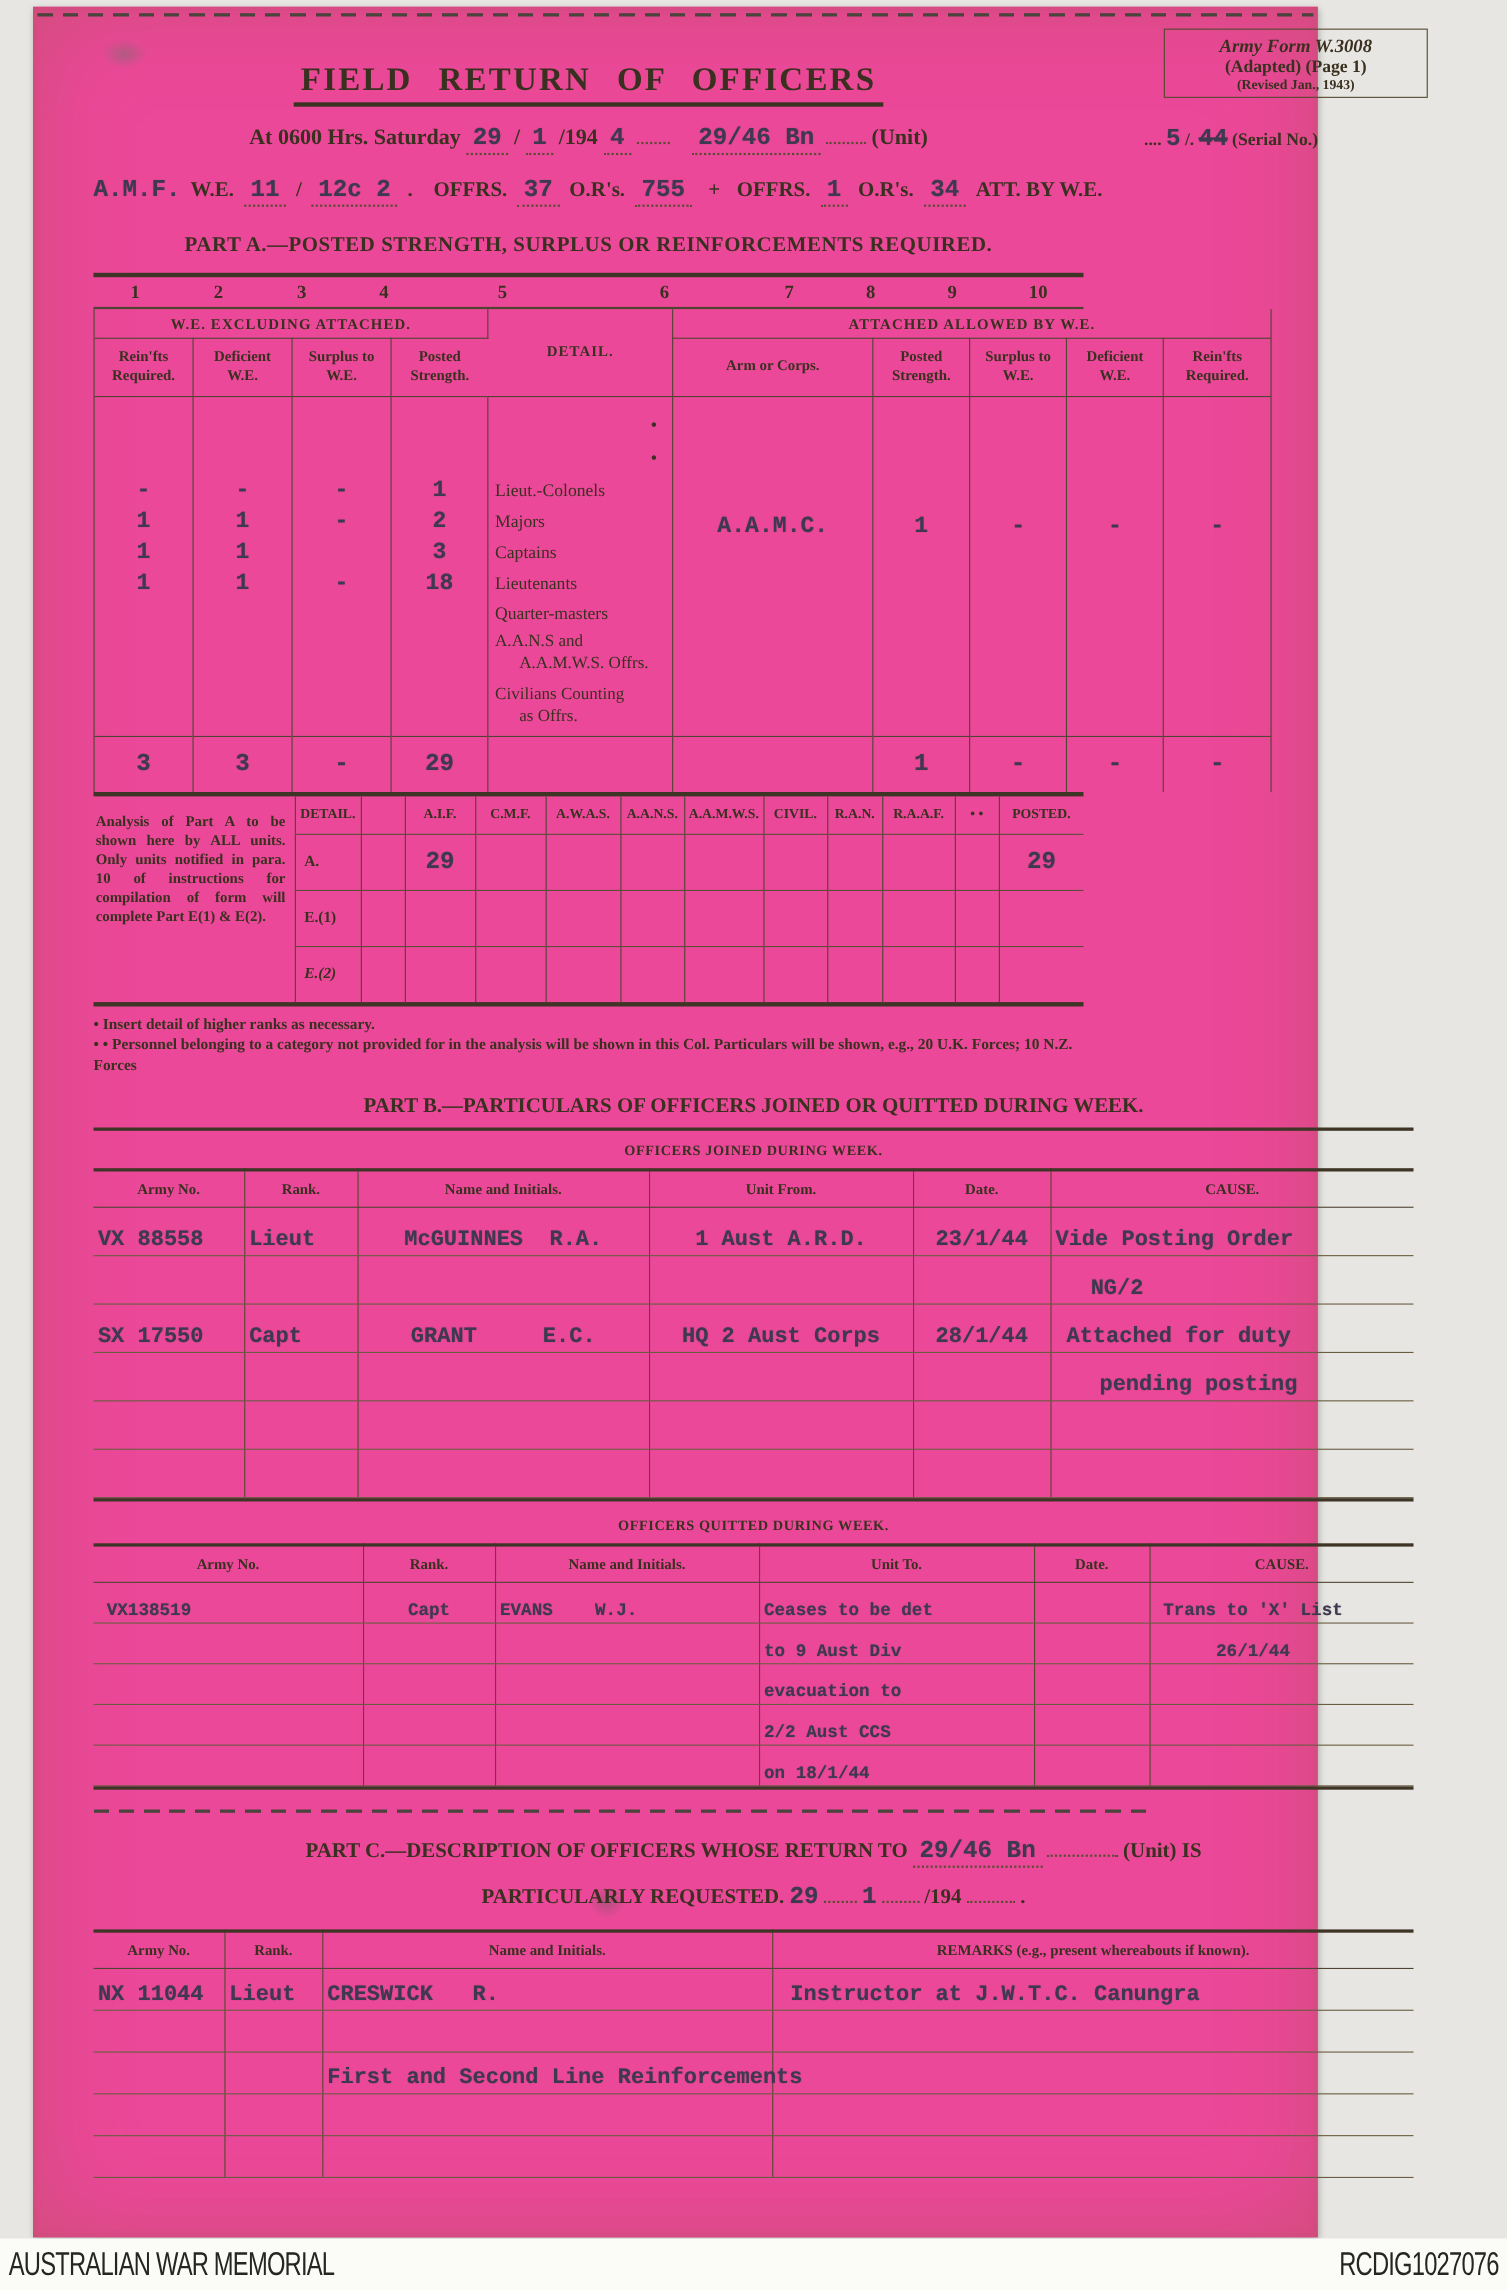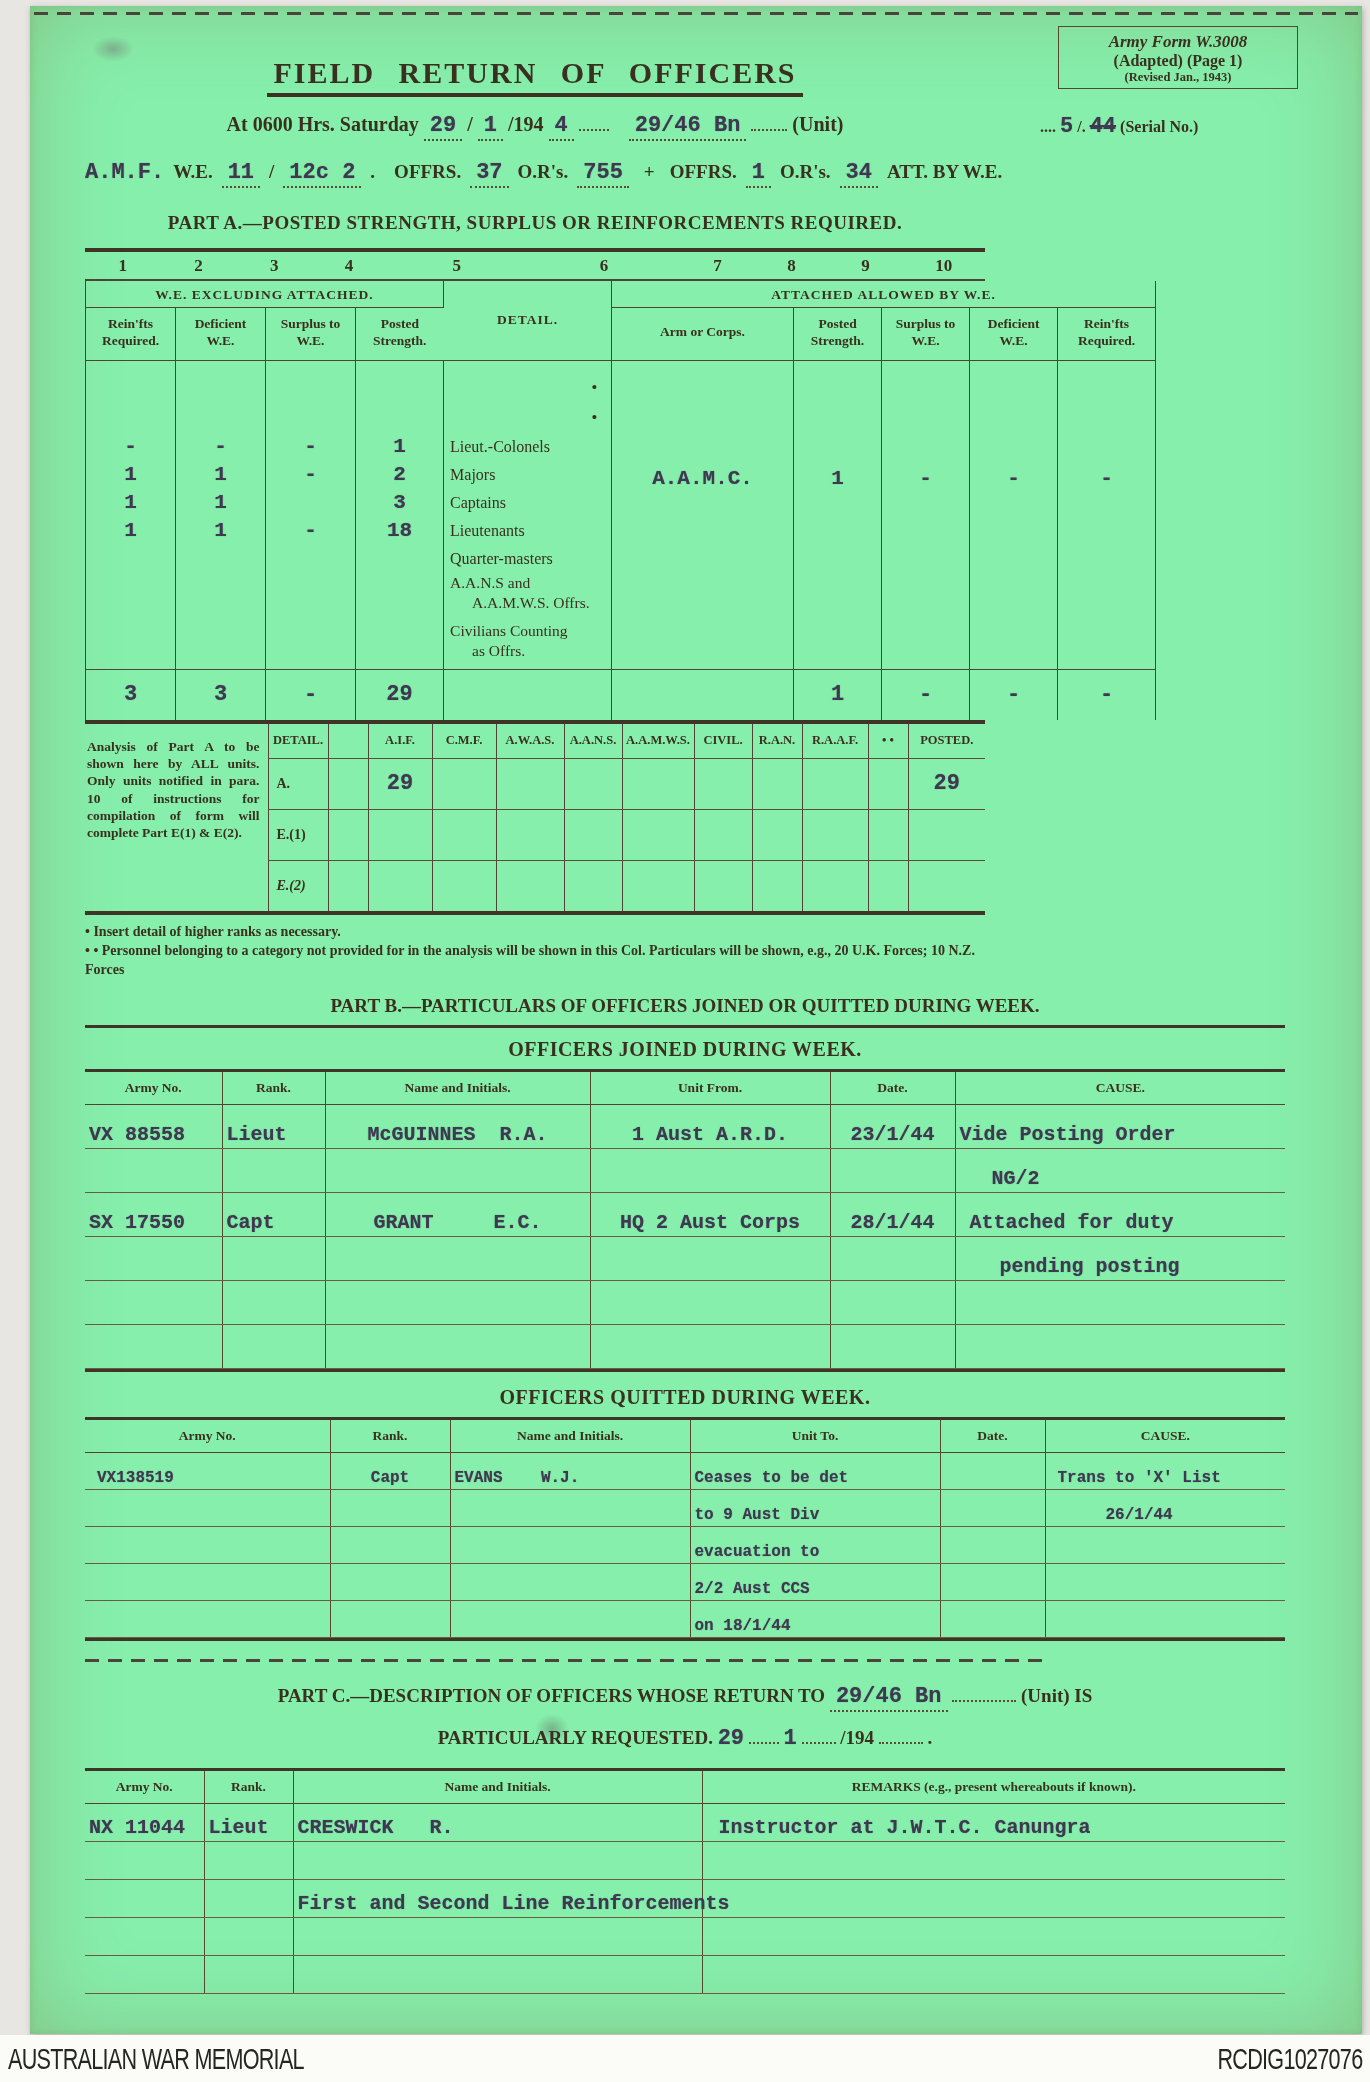--- a/index.html
+++ b/index.html
@@ -4,22 +4,22 @@
 <style>
   html,body{margin:0;padding:0;}
   body{
     width:1370px;height:2082px;position:relative;
     background:#e7e6e2;
     font-family:"Liberation Serif", serif;
     color:#3a3020;
     overflow:hidden;
   }
   .paper{
-    position:absolute;left:30px;top:6px;width:1332px;height:2028px;
-    background:#86efac;
+    position:absolute;left:30px;top:6px;width:1168px;height:2028px;
+    background:#ec4899;
     box-shadow:inset 0 0 90px rgba(130,95,40,.28), inset 0 0 8px rgba(120,90,40,.18), 1px 2px 6px rgba(0,0,0,.25);
   }
   .stain{position:absolute;border-radius:50%;pointer-events:none;}
   .dashline{height:3px;background:repeating-linear-gradient(90deg,#4a443c 0 14px,transparent 14px 23px);}
   .top-dash{position:absolute;top:6px;left:4px;right:4px;}
   .content{position:absolute;left:55px;top:22px;width:1232px;}
 
   .printed{color:#3a3020;}
   .typed{font-family:"Liberation Mono", monospace;font-weight:bold;color:#3e3950;white-space:pre;text-shadow:0 0 1px rgba(62,57,80,.55);}
   .typed-u{border-bottom:2px dotted #5a4c34;padding:0 6px 1px 6px;}
@@ -78,21 +78,21 @@
   table.an tr:last-child td{border-bottom:none;font-style:italic;}
   table.an tr.anh td{height:30px;vertical-align:middle;}
   table.an td.anlbl{text-align:left;padding-left:8px;font-size:14px;}
   table.an tr.anr td{height:46px;vertical-align:middle;}
   table.an .typed{font-size:22px;}
   .footnotes{width:900px;margin-top:8px;font-size:14px;font-weight:bold;line-height:1.35;}
 
   
   .partb-title{width:1200px;text-align:center;font-size:19px;font-weight:bold;margin-top:16px;}
   .subrule{width:1200px;height:3px;background:#3f3526;margin-top:8px;}
-  .sect-title{width:1200px;text-align:center;font-size:20px;font-weight:bold;margin-top:10px;letter-spacing:.5px;}
+  .sect-title{width:1200px;text-align:center;font-size:13px;font-weight:bold;margin-top:10px;letter-spacing:.5px;}
   table.roster{border-collapse:collapse;table-layout:fixed;width:1200px;margin-top:8px;border-top:3px solid #3f3526;}
   table.roster td{border-right:1.2px solid #55492f;padding:0 4px;overflow:hidden;}
   table.roster td:last-child{border-right:none;}
   table.roster tr.rh td{border-bottom:1.5px solid #4f4433;text-align:center;font-size:13.5px;font-weight:bold;height:32px;vertical-align:middle;}
   table.roster tr.rl td{border-bottom:1.2px solid #6a5c42;vertical-align:bottom;font-size:20px;}
   table.roster tr.rl{height:44px;}
   table.roster.quit tr.rl{height:37px;}
   table.roster.quit tr.rl td{font-size:16px;}
   table.roster .typed{display:inline-block;padding-bottom:2px;}
   td.ctr{text-align:center;}

